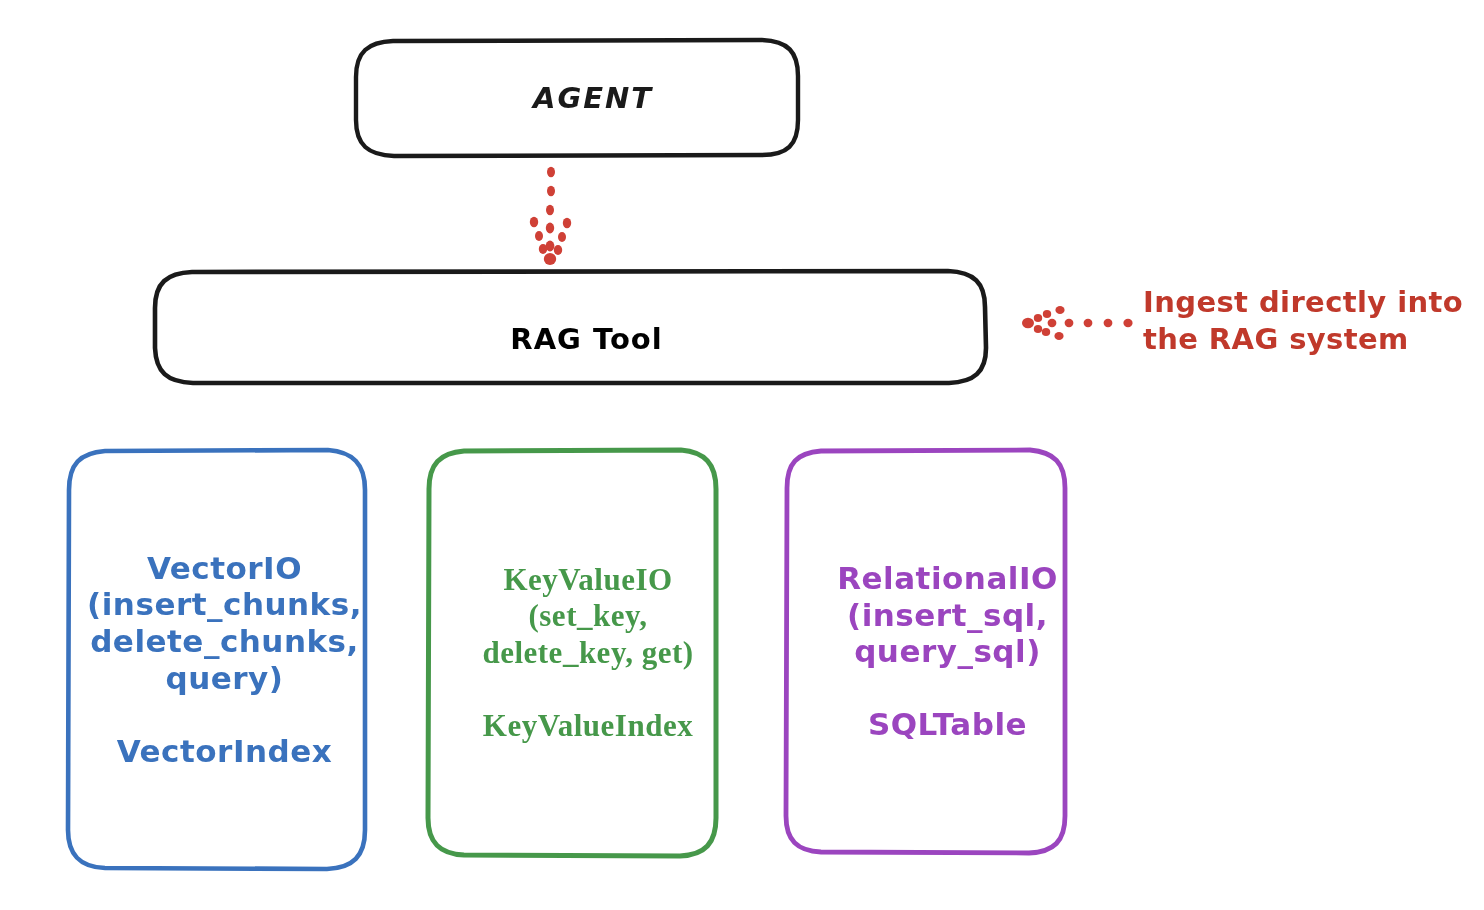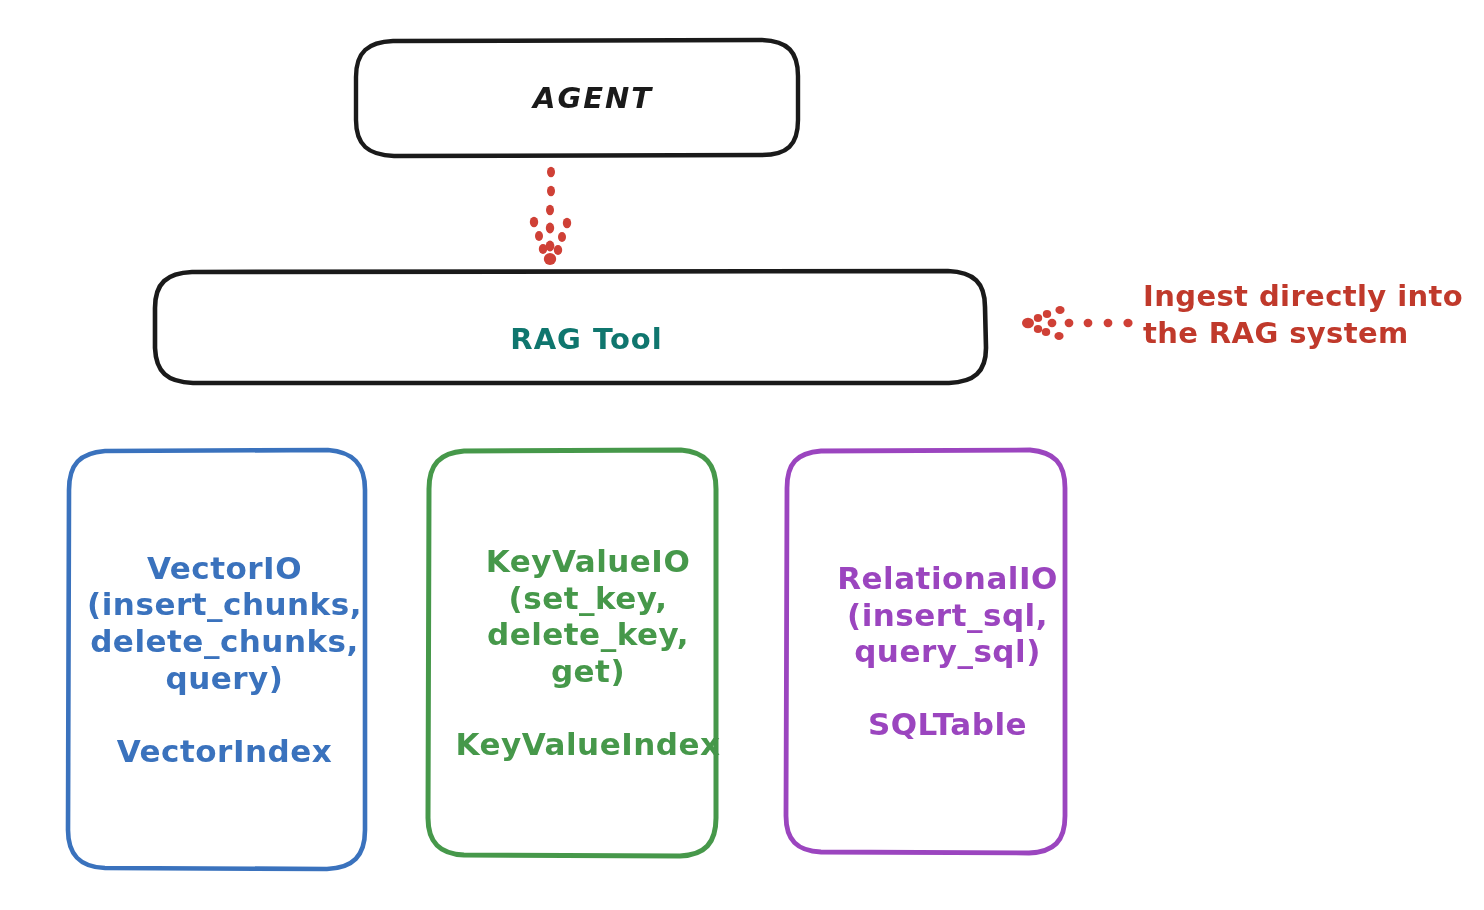--- a/index.html
+++ b/index.html
@@ -56,21 +56,21 @@
   
   #ragtool-node {
     left: 155px;
     top: 271px;
     width: 831px;
     height: 112px;
   }
   #ragtool-node .node-label {
     font-size: 29px;
     font-weight: 600;
-    color: #0f766e;
+    color: #000000;
     letter-spacing: 1px;
     margin-top: 24px;
   }
 
   
   #vectorio-node {
     left: 60px;
     top: 450px;
     width: 297px;
     height: 419px;
@@ -81,31 +81,31 @@
     width: 288px;
     height: 406px;
   }
   #relationalio-node {
     left: 786px;
     top: 450px;
     width: 279px;
     height: 403px;
   }
   #vectorio-node .node-label { color: #3a72bd; font-size: 31px; }
-  #keyvalueio-node .node-label { color: #46984a; font-size: 31px; }
+  #keyvalueio-node .node-label { color: #46984a; font-size: 31px; font-family: Liberation Serif, serif; }
   #relationalio-node .node-label { color: #9b45bf; font-size: 31px; margin-left: 12px; }
   .node-label.blue-txt, .node-label.green-txt, .node-label.purple-txt {
     font-weight: 600;
   }
 
   
   #annotation-text {
     position: absolute;
     left: 1143px;
-    top: 278px;
+    top: 284px;
     width: 330px;
     color: #c0392b;
     font-size: 29px;
     font-weight: 600;
     line-height: 1.28;
     text-align: left;
     white-space: pre-line;
     letter-spacing: 0.4px;
   }
 </style>

